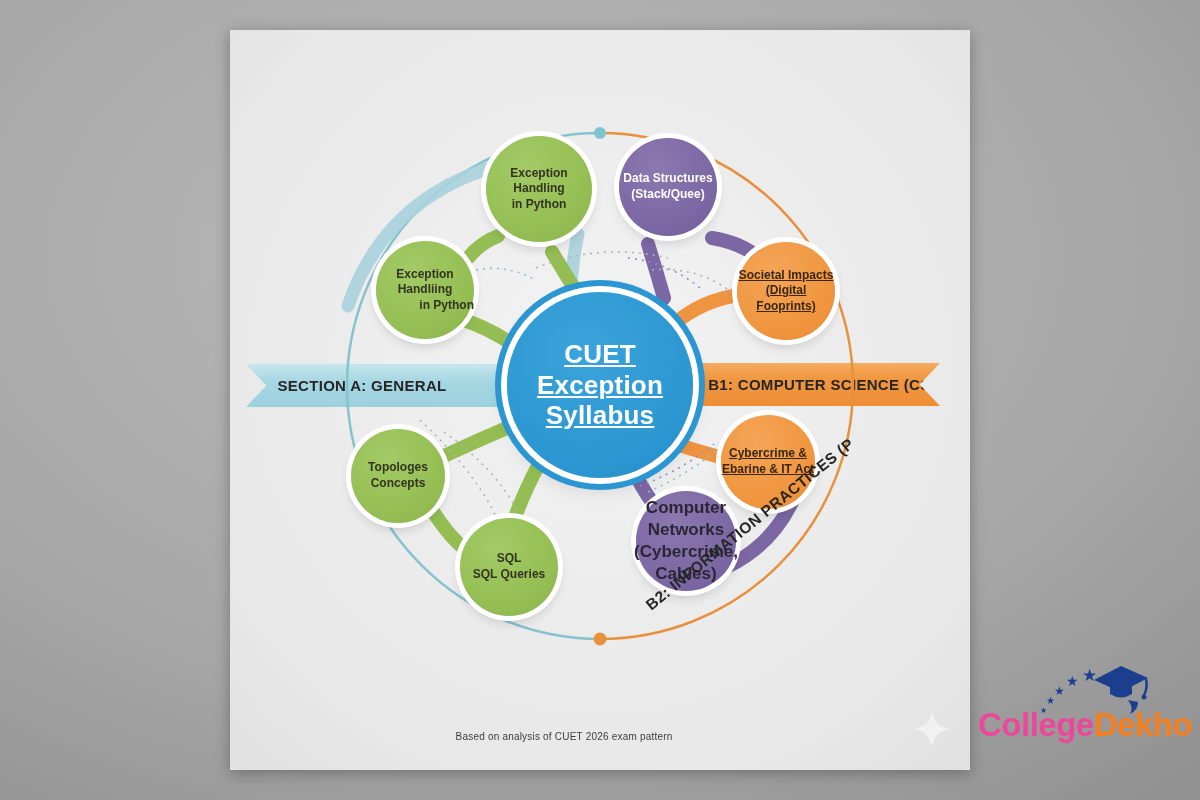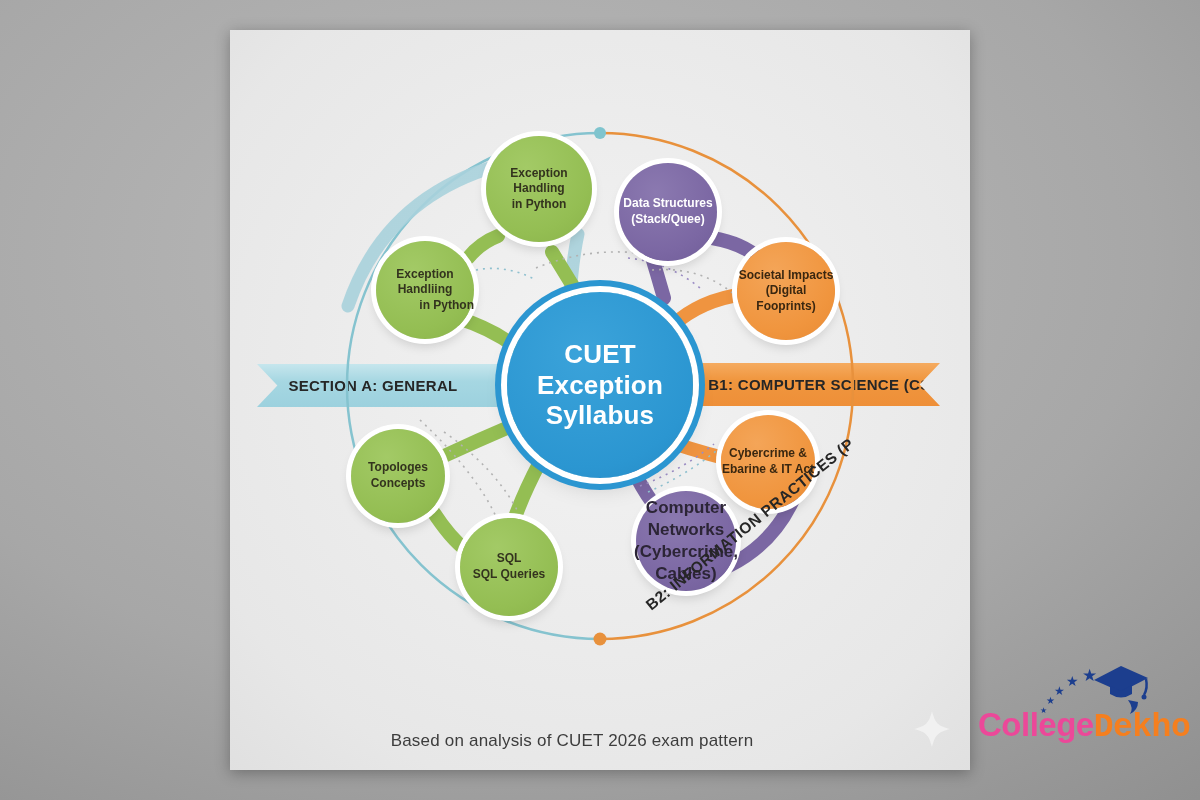--- a/index.html
+++ b/index.html
@@ -11,66 +11,67 @@
   .card{
     position:absolute;left:230px;top:30px;width:740px;height:740px;
     background:radial-gradient(95% 95% at 50% 45%, #f3f3f3 0%, #e7e7e7 62%, #d7d7d7 100%);
     box-shadow:0 3px 14px rgba(0,0,0,.30);
   }
   .layer{position:absolute;left:0;top:0;width:1200px;height:800px;pointer-events:none;}
   
   .ribbon{position:absolute;display:flex;align-items:center;font-weight:bold;font-size:15px;
     color:#262626;letter-spacing:.3px;}
   .ribbon.left{
-    left:257px;top:364px;width:340px;height:43px;
+    left:246px;top:364px;width:340px;height:43px;
     background:linear-gradient(180deg,#c6e6ed 0%,#a6d7e2 40%,#9cd1de 100%);
     clip-path:polygon(0 0,100% 0,100% 100%,0 100%,6% 50%);
     justify-content:center;padding-right:108px;box-sizing:border-box;
   }
   .ribbon.right{
     left:600px;top:363px;width:340px;height:43px;
     background:linear-gradient(180deg,#f5ab60 0%,#f0963e 40%,#ee8f38 100%);
     clip-path:polygon(0 0,100% 0,94% 50%,100% 100%,0 100%);
     justify-content:center;padding-left:104px;box-sizing:border-box;
   }
   
   .bubble{
     position:absolute;border-radius:50%;display:flex;flex-direction:column;
     align-items:center;justify-content:center;text-align:center;
     font-weight:bold;font-size:12px;line-height:1.3;
     box-shadow:0 0 0 5px #ffffff,0 6px 12px rgba(0,0,0,.18);
   }
   .bubble.green{background:radial-gradient(circle at 38% 30%, #a3ca66, #94BE53 65%, #89b249);color:#33331e;}
   .bubble.purple{background:radial-gradient(circle at 38% 30%, #8b79b0, #7B67A3 65%, #6f5c97);color:#ffffff;}
   .bubble.purple.dark-text{color:#2c2536;}
-  .bubble.orange{background:radial-gradient(circle at 38% 30%, #f4a558, #F0953E 65%, #e88a33);color:#3a2710;}
+  .bubble.orange{background:radial-gradient(circle at 38% 30%, #f4a558, #F0953E 65%, #e88a33);color:#3a2710;text-decoration:underline;}
   .bubble span{display:block;}
   
   .hub{
     position:absolute;left:507px;top:292px;width:186px;height:186px;border-radius:50%;
     background:radial-gradient(circle at 42% 32%, #3ba3da, #2B96D1 70%, #2489c4);
     box-shadow:0 0 0 6px #ffffff,0 0 0 12px #2B96D1,0 10px 22px rgba(0,0,0,.15);
     display:flex;flex-direction:column;align-items:center;justify-content:center;
     color:#ffffff;font-weight:bold;font-size:26px;line-height:1.17;text-align:right;
     letter-spacing:.2px;
+    text-decoration:underline;
   }
   
   .b2-label{
     position:absolute;left:648px;top:598px;transform:rotate(-39deg);transform-origin:0 50%;
     font-weight:bold;font-size:15.5px;color:#262626;letter-spacing:.4px;white-space:nowrap;
   }
   .caption{
     position:absolute;left:230px;top:731px;width:668px;text-align:center;
-    font-size:17px;color:#3d3d3d;letter-spacing:.2px;padding-left:8px;
+    font-size:10px;color:#3d3d3d;letter-spacing:.2px;
   }
   
   .logo{position:absolute;left:976px;top:664px;width:210px;height:95px;}
   .logo-text{position:absolute;left:2px;top:42px;font-weight:bold;font-size:33px;letter-spacing:-.5px;white-space:nowrap;}
   .logo-college{color:#ec4899;}
-  .logo-dekho{color:#F57F1F;font-family:Liberation Mono, monospace;}
+  .logo-dekho{color:#F57F1F;}
   .logo-star{position:absolute;color:#1C3E8E;}
   .sparkle{position:absolute;left:908px;top:705px;width:48px;height:48px;}
 </style>
 </head>
 <body>
 
 <div class="card"></div>
 
 <div class="ribbon left">
   <span>SECTION A: GENERAL</span>
@@ -125,21 +126,21 @@
 </svg>
 
 <div class="bubble green" style="left:486px;top:136px;width:106px;height:106px;">
   <span>Exception Handling</span>
   <span>in Python</span>
 </div>
 <div class="bubble green" style="left:376px;top:241px;width:98px;height:98px;align-items:flex-end;">
   <span>Exception Handliing</span>
   <span>in Python</span>
 </div>
-<div class="bubble purple" style="left:619px;top:163px;width:98px;height:98px;">
+<div class="bubble purple" style="left:619px;top:138px;width:98px;height:98px;">
   <span>Data Structures</span>
   <span>(Stack/Quee)</span>
 </div>
 <div class="bubble orange" style="left:737px;top:242px;width:98px;height:98px;">
   <span>Societal Impacts</span>
   <span>(Digital Fooprints)</span>
 </div>
 <div class="bubble green" style="left:351px;top:429px;width:94px;height:94px;">
   <span>Topologes</span>
   <span>Concepts</span>

